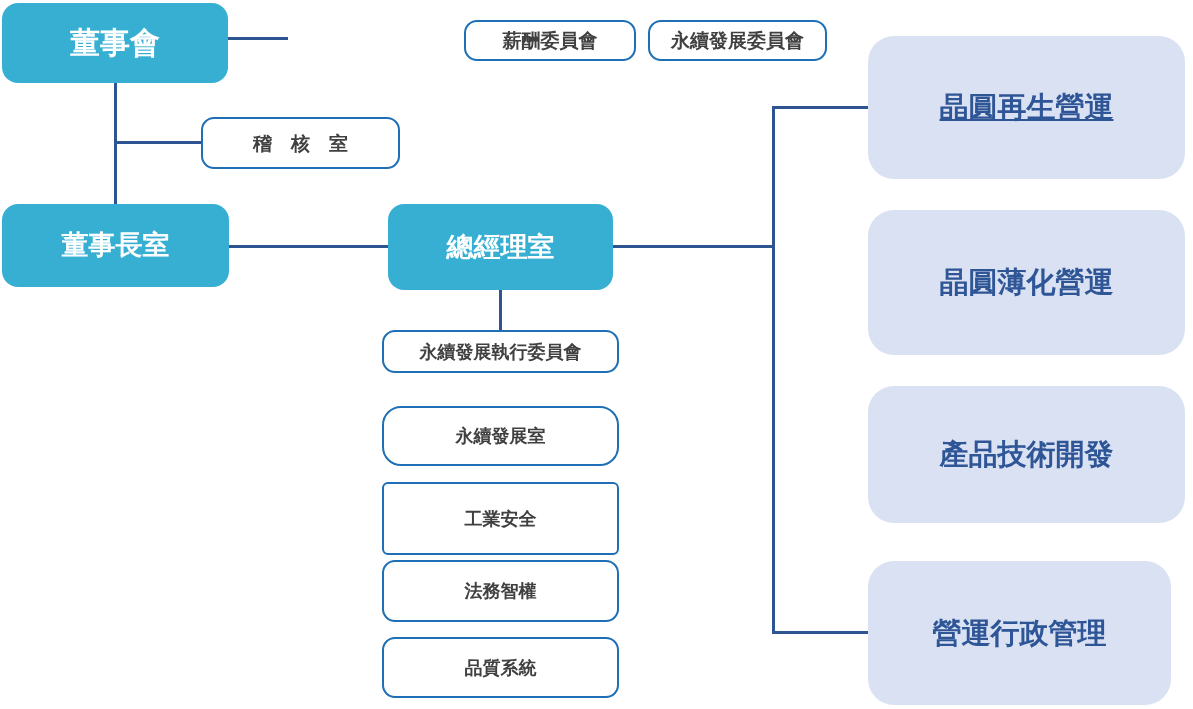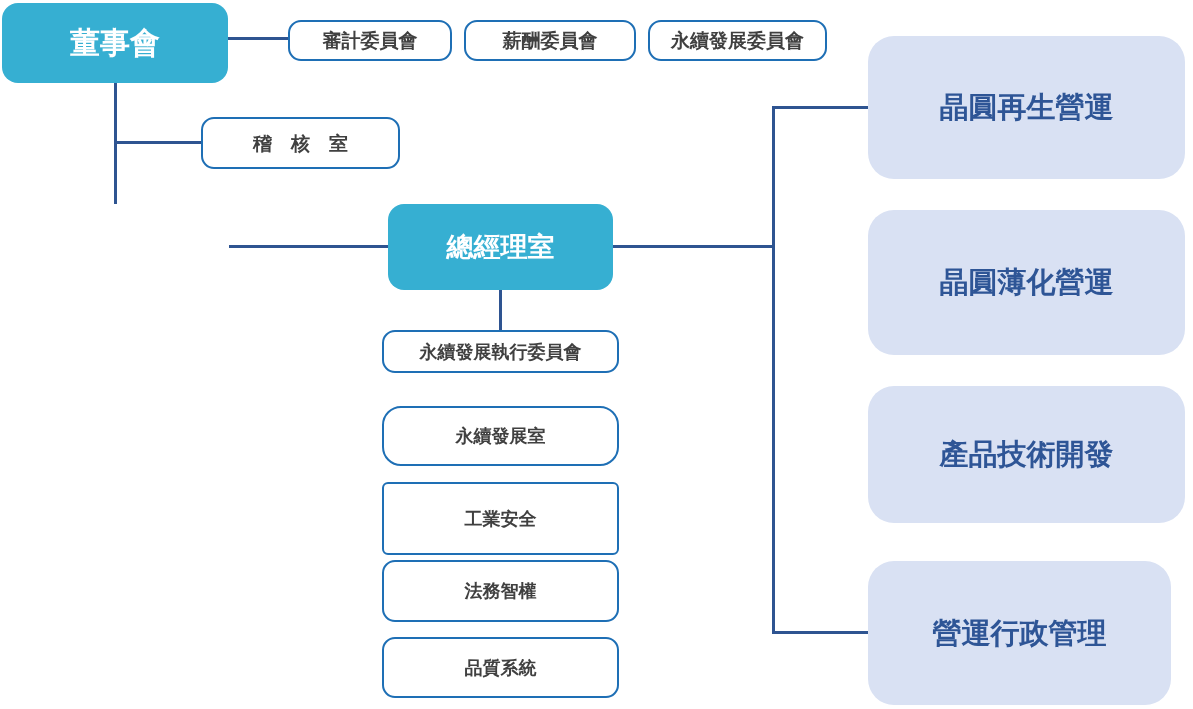--- a/index.html
+++ b/index.html
@@ -57,51 +57,51 @@
     <div class="connector" style="left: 117px; top: 141px; width: 84px; height: 3px;"></div>
     <div class="connector" style="left: 229px; top: 245px; width: 159px; height: 3px;"></div>
     <div class="connector" style="left: 613px; top: 245px; width: 162px; height: 3px;"></div>
     <div class="connector" style="left: 772px; top: 106px; width: 3px; height: 528px;"></div>
     <div class="connector" style="left: 775px; top: 106px; width: 93px; height: 3px;"></div>
     <div class="connector" style="left: 775px; top: 631px; width: 93px; height: 3px;"></div>
     <div class="connector" style="left: 499px; top: 290px; width: 3px; height: 40px;"></div>
     <div class="node primary" style="left: 2px; top: 3px; width: 226px; height: 80px; font-size: 30px;">
       <span>董事會</span>
     </div>
-    <div class="node outline" style="left: 288px; top: 20px; width: 164px; height: 41px; font-size: 19px;">
-      <span>審計委員會</span>
-    </div>
     <div class="node outline" style="left: 648px; top: 20px; width: 179px; height: 41px; font-size: 19px;">
       <span>永續發展委員會</span>
     </div>
     <div class="node outline" style="left: 464px; top: 20px; width: 172px; height: 41px; font-size: 19px;">
       <span>薪酬委員會</span>
     </div>
     <div class="node outline" style="left: 201px; top: 117px; width: 199px; height: 52px; font-size: 19px;">
       <span>稽　核　室</span>
+    </div>
+    <div class="node primary" style="left: 2px; top: 204px; width: 227px; height: 83px; font-size: 27px;">
+      <span>董事長室</span>
     </div>
     <div class="node primary" style="left: 388px; top: 204px; width: 225px; height: 86px; font-size: 27px;">
       <span>總經理室</span>
     </div>
     <div class="node outline" style="left: 382px; top: 330px; width: 237px; height: 43px; font-size: 18px;">
       <span>永續發展執行委員會</span>
     </div>
     <div class="node outline" style="left: 382px; top: 406px; width: 237px; height: 60px; font-size: 18px; border-radius: 19px;">
       <span>永續發展室</span>
     </div>
     <div class="node outline" style="left: 382px; top: 482px; width: 237px; height: 73px; font-size: 18px; border-radius: 6px;">
       <span>工業安全</span>
     </div>
     <div class="node outline" style="left: 382px; top: 560px; width: 237px; height: 62px; font-size: 18px;">
       <span>法務智權</span>
     </div>
     <div class="node outline" style="left: 382px; top: 637px; width: 237px; height: 61px; font-size: 18px;">
       <span>品質系統</span>
     </div>
-    <div class="node division" style="left: 868px; top: 36px; width: 317px; height: 143px; font-size: 29px;">
+    <div class="node division" style="left: 868px; top: 36px; width: 317px; height: 143px; font-size: 29px; text-decoration: underline;">
       <span>晶圓再生營運</span>
     </div>
     <div class="node division" style="left: 868px; top: 210px; width: 317px; height: 145px; font-size: 29px;">
       <span>晶圓薄化營運</span>
     </div>
     <div class="node division" style="left: 868px; top: 386px; width: 317px; height: 137px; font-size: 29px;">
       <span>產品技術開發</span>
     </div>
     <div class="node division" style="left: 868px; top: 561px; width: 303px; height: 144px; font-size: 29px;">
       <span>營運行政管理</span>

